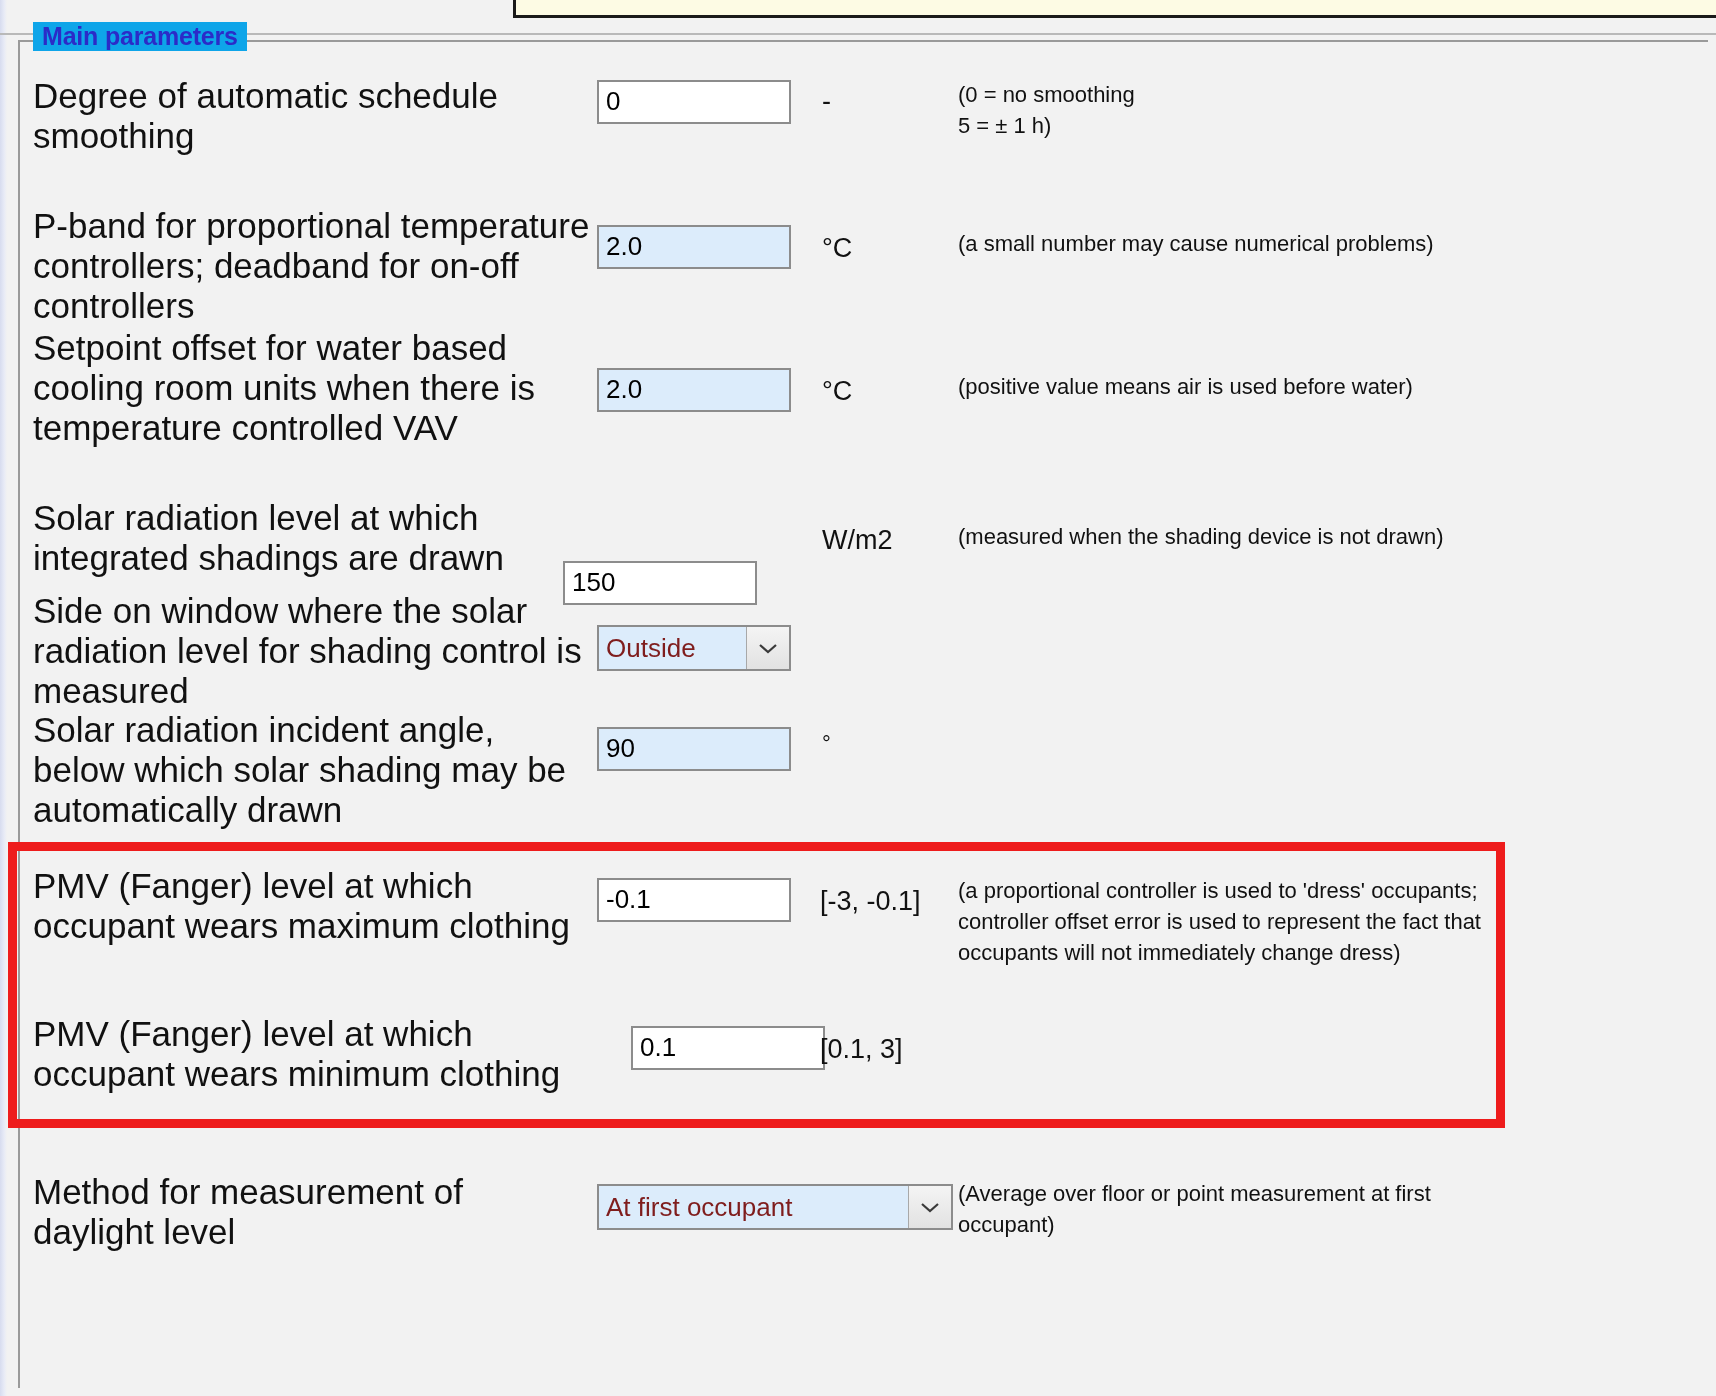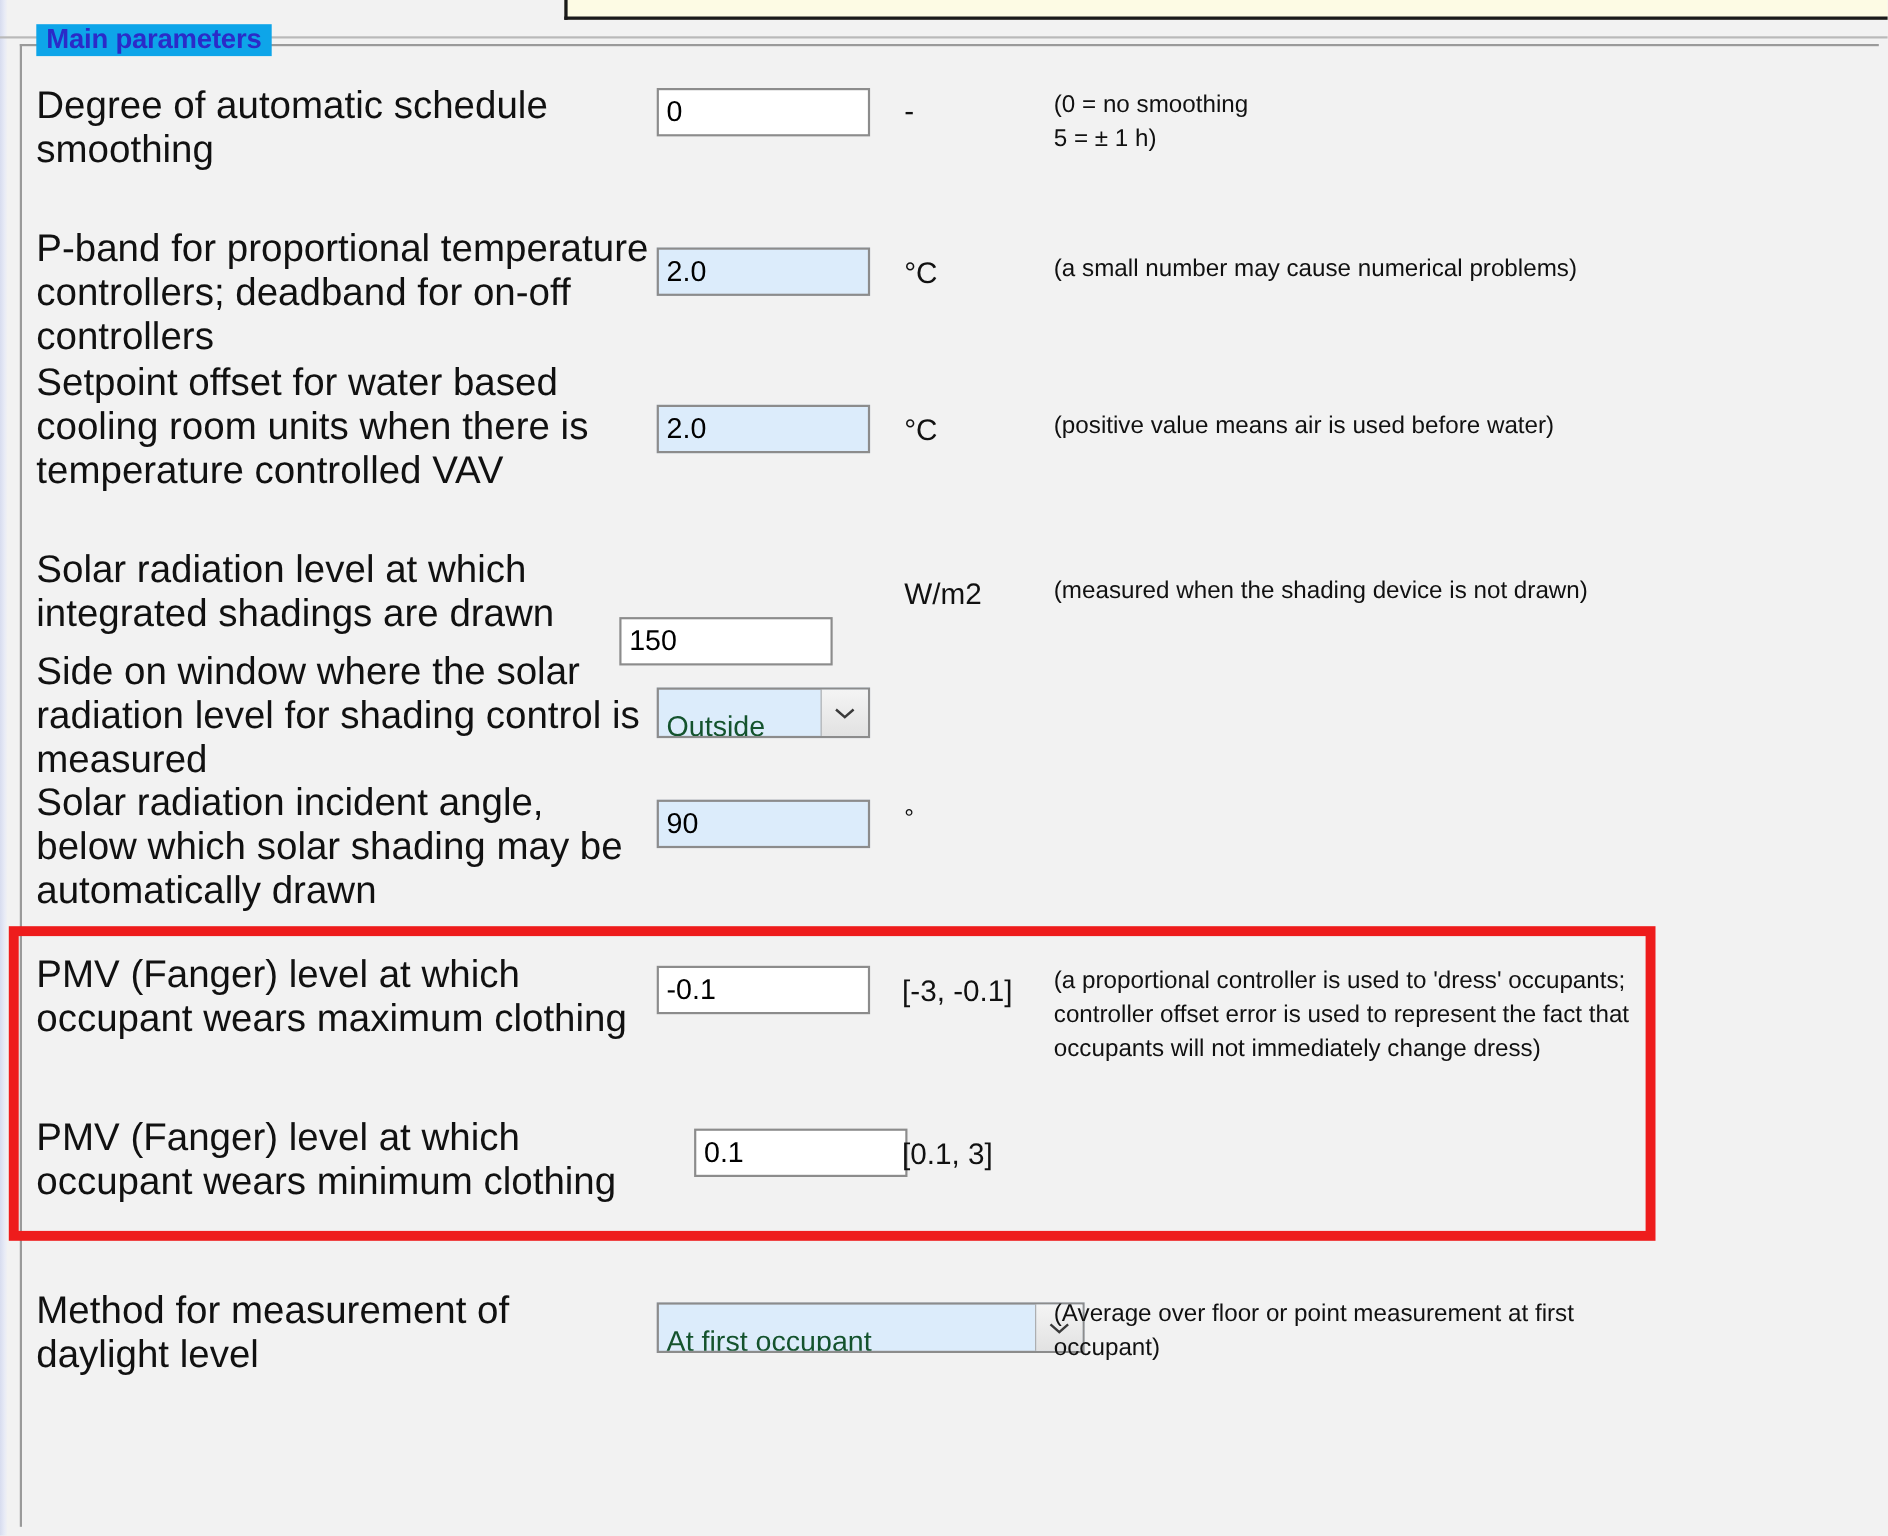--- a/index.html
+++ b/index.html
@@ -112,22 +112,22 @@
     border: 2px solid #8c8c8c;
     background: #dcecfb;
     height: 46px;
     display: flex;
     align-items: stretch;
   }
   .combo-value {
     flex: 1 1 auto;
     font-size: 26px;
     line-height: 42px;
-    padding: 12px 7px;
-    color: #14532d;
+    padding: 0 7px;
+    color: #7f1d1d;
     white-space: nowrap;
     overflow: hidden;
   }
   .combo-btn {
     flex: 0 0 auto;
     width: 42px;
     background: linear-gradient(to bottom, #f4f4f4 0%, #e2e2e2 100%);
     border-left: 1px solid #a8a8a8;
     display: flex;
     align-items: center;
@@ -219,21 +219,21 @@
 <div class="unit" style="left:820px; top:884px;">[-3, -0.1]</div>
 <div class="hint" style="left:958px; top:875px; width:550px;">(a proportional controller is used to 'dress' occupants; controller offset error is used to represent the fact that occupants will not immediately change dress)</div>
 
 <div class="label" style="top:1014px;">PMV (Fanger) level at which occupant wears minimum clothing</div>
 <div class="field" style="left:631px; top:1026px;">
   <div class="input">0.1</div>
 </div>
 <div class="unit" style="left:820px; top:1032px;">[0.1, 3]</div>
 
 <div class="label" style="top:1172px;">Method for measurement of daylight level</div>
-<div class="field" style="left:597px; top:1184px; width:389px;">
+<div class="field" style="left:597px; top:1184px; width:356px;">
   <div class="combo">
     <span class="combo-value">At first occupant</span>
     <span class="combo-btn">
       <svg class="chev" viewBox="0 0 20 11">
         <polyline points="2,2 10,9 18,2" fill="none" stroke="#3a3a3a" stroke-width="2.2"></polyline>
       </svg>
     </span>
   </div>
 </div>
 <div class="hint" style="left:958px; top:1178px; width:550px;">(Average over floor or point measurement at first occupant)</div>

